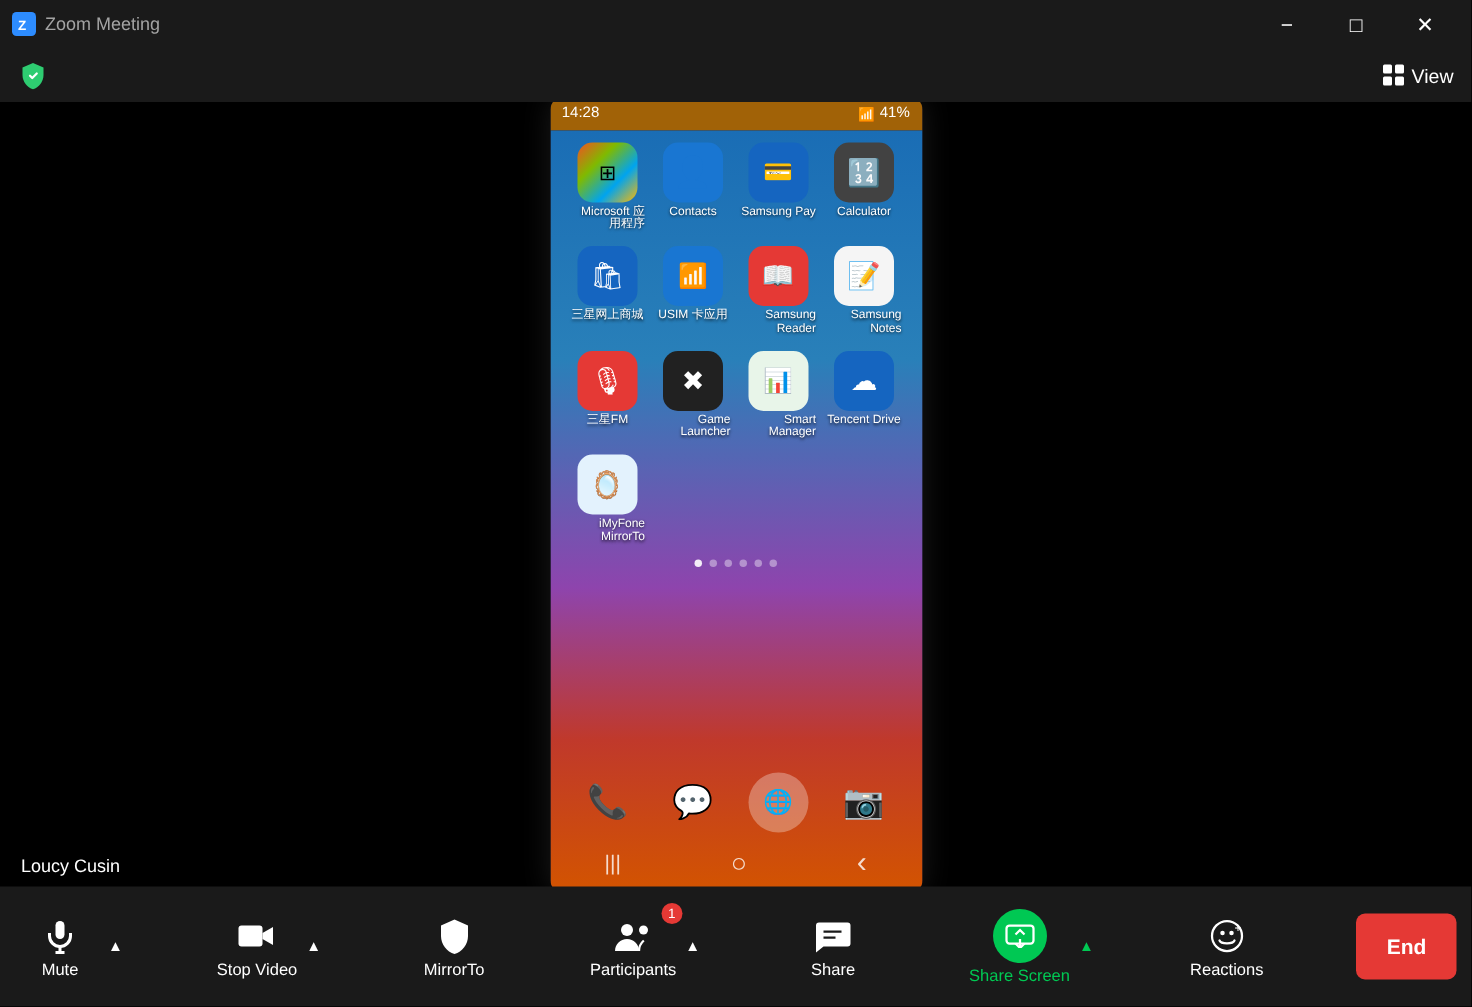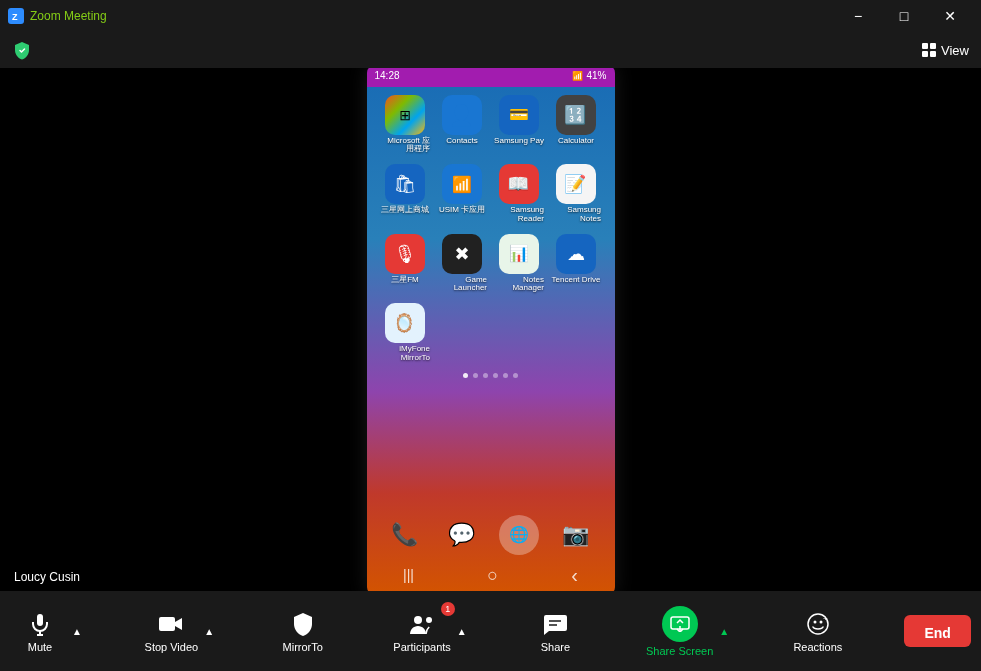--- a/index.html
+++ b/index.html
@@ -34,21 +34,21 @@
     #title-bar-logo {
       width: 16px;
       height: 16px;
       background: #2d8cff;
       border-radius: 3px;
       display: flex;
       align-items: center;
       justify-content: center;
     }
     #title-text {
-      color: #84cc16;
+      color: #a3a3a3;
       font-size: 12px;
     }
     #window-controls {
       display: flex;
       gap: 0;
     }
     .win-btn {
       width: 46px;
       height: 32px;
       background: transparent;
@@ -107,21 +107,21 @@
       border-radius: 8px;
       overflow: hidden;
       position: relative;
       box-shadow: 0 0 20px rgba(255,255,255,0.1);
     }
 
     
     #phone-status-bar {
       width: 100%;
       height: 22px;
-      background: #a21caf;
+      background: #a16207;
       display: flex;
       align-items: center;
       justify-content: space-between;
       padding: 0 8px;
       font-size: 10px;
       color: #fff;
     }
 
     
     #phone-bg {
@@ -287,21 +287,21 @@
     
     #end-btn {
       background: #e53935;
       color: #fff;
       border: none;
       border-radius: 6px;
       padding: 10px 20px;
       font-size: 14px;
       font-weight: bold;
       cursor: pointer;
-      height: 32px;
+      height: 44px;
     }
 
     
     .badge {
       position: absolute;
       top: 8px;
       right: 8px;
       background: #e53935;
       color: #fff;
       border-radius: 50%;
@@ -410,21 +410,21 @@
         <div class="app-icon">
           <div class="app-icon-img bg-samsung-fm" style="color:white;font-size:18px;">🎙</div>
           <span class="app-label">三星FM</span>
         </div>
         <div class="app-icon">
           <div class="app-icon-img bg-game-launcher" style="color:white;font-size:18px;">✖</div>
           <span class="app-label">Game Launcher</span>
         </div>
         <div class="app-icon">
           <div class="app-icon-img" style="background:#e8f5e9;font-size:16px;">📊</div>
-          <span class="app-label">Notes Manager</span>
+          <span class="app-label">Smart Manager</span>
         </div>
         <div class="app-icon">
           <div class="app-icon-img bg-tencent-drive" style="color:white;font-size:18px;">☁</div>
           <span class="app-label">Tencent Drive</span>
         </div>
       </div>
 
       <div class="app-row">
         <div class="app-icon">
           <div class="app-icon-img" style="background:#e3f2fd;font-size:18px;">🪞</div>

